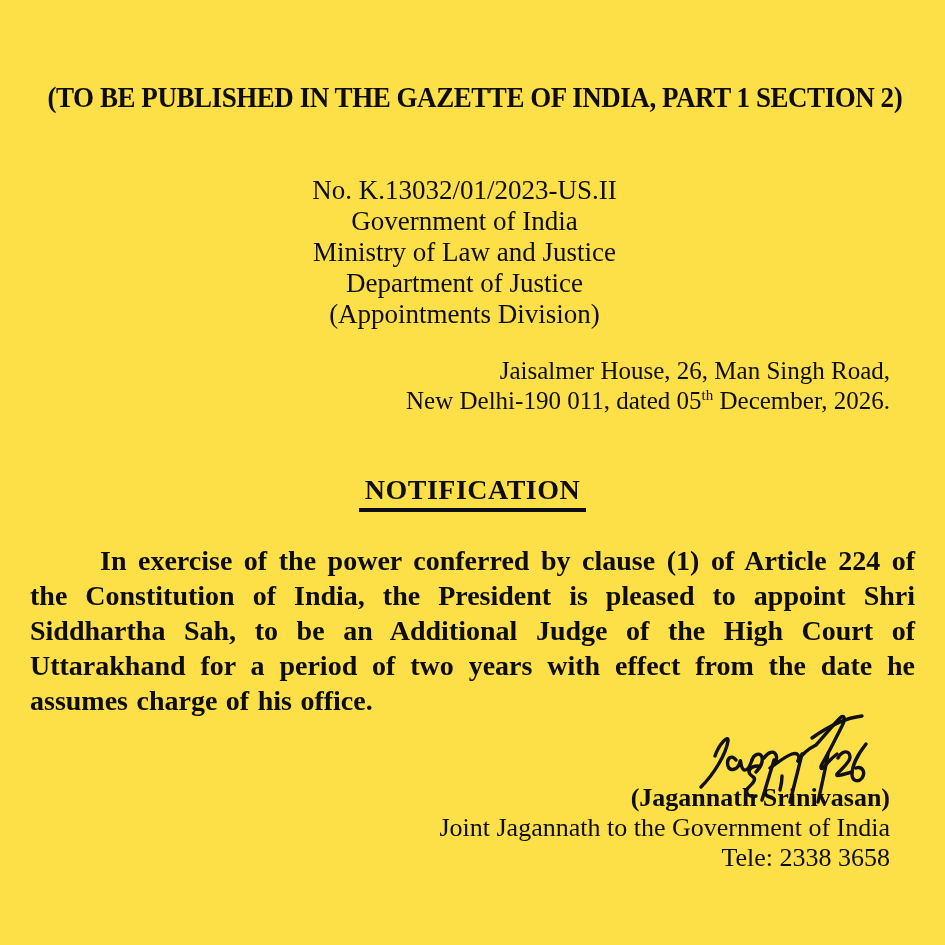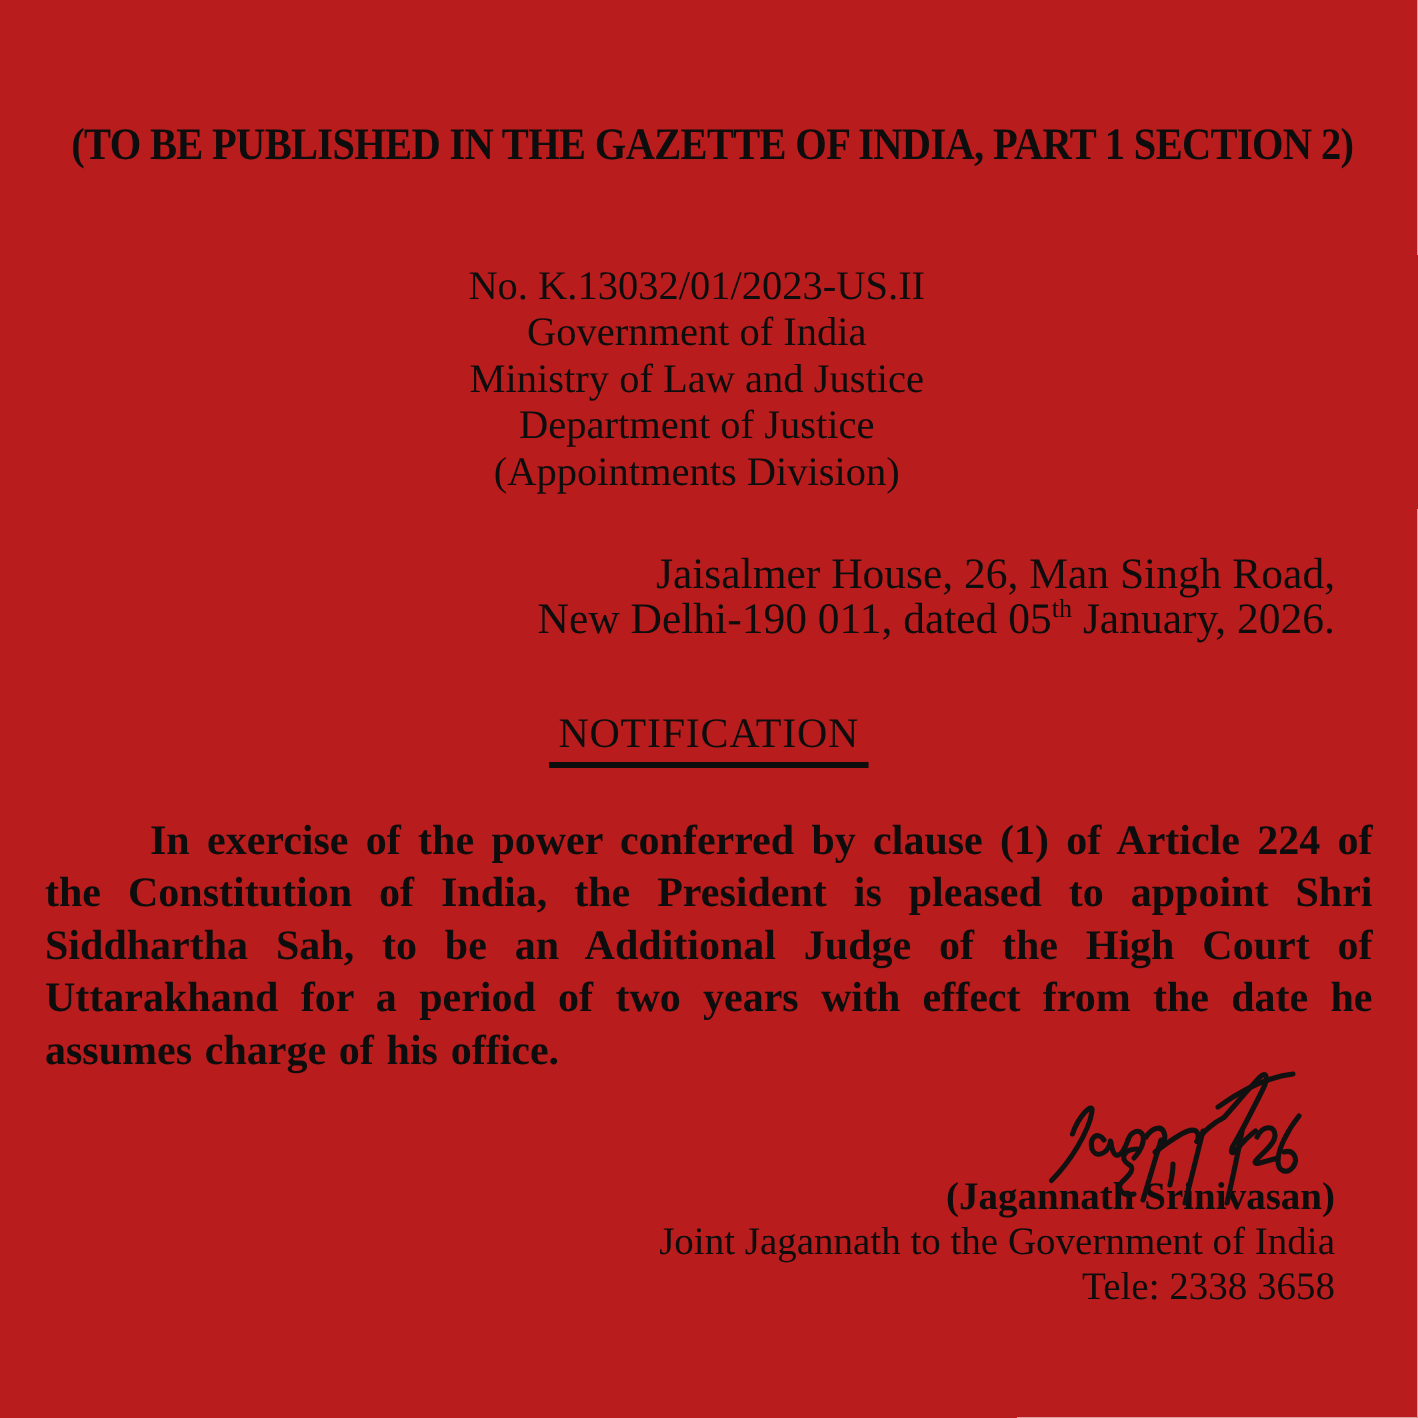--- a/index.html
+++ b/index.html
@@ -1,21 +1,21 @@
 <!DOCTYPE html>
 <html><head>
 <meta charset="utf-8">
 <style>
   * { margin: 0; padding: 0; box-sizing: border-box; }
   html, body { background: #ffffff; }
   .page {
     position: relative;
     width: 945px;
     height: 945px;
-    background: #b91c1c;
+    background: #fde047;
     font-family: "Liberation Serif", "DejaVu Serif", serif;
     color: #0d0d0d;
     overflow: hidden;
   }
   
   .gazette-line-wrap {
     position: absolute;
     top: 80px; left: 0;
     width: 100%;
     text-align: center;
@@ -34,43 +34,43 @@
     position: absolute;
     top: 175px; left: -8px;
     width: 100%;
     text-align: center;
     font-size: 27px;
     line-height: 31px;
   }
   
   .dateline-block {
     position: absolute;
-    top: 368px; right: 55px;
+    top: 356px; right: 55px;
     text-align: right;
-    font-size: 29px;
+    font-size: 25px;
     line-height: 30px;
     white-space: nowrap;
   }
   .ordinal {
     vertical-align: super;
     font-size: 0.6em;
     line-height: 0;
     margin-top: 37px;
   }
   
   .notification-wrap {
     position: absolute;
     top: 474px; left: 0;
     width: 100%;
     text-align: center;
   }
   .notification-heading {
     display: inline-block;
     font-size: 28px;
-    font-weight: normal;
+    font-weight: bold;
     letter-spacing: 0.5px;
     border-bottom: 4px solid #0d0d0d;
     padding: 0 6px 2px 6px;
   }
   
   .body-para {
     position: absolute;
     top: 543px; left: 30px; right: 30px;
     font-size: 28px;
     line-height: 35px;
@@ -109,21 +109,21 @@
   <div class="ref-block">
     <div>No. K.13032/01/2023-US.II</div>
     <div>Government of India</div>
     <div>Ministry of Law and Justice</div>
     <div>Department of Justice</div>
     <div>(Appointments Division)</div>
   </div>
 
   <div class="dateline-block">
     <div>Jaisalmer House, 26, Man Singh Road,</div>
-    <div><span>New Delhi-190 011, dated 05</span><span class="ordinal">th</span><span> January, 2026.</span></div>
+    <div><span>New Delhi-190 011, dated 05</span><span class="ordinal">th</span><span> December, 2026.</span></div>
   </div>
 
   <div class="notification-wrap">
     <span class="notification-heading">NOTIFICATION</span>
   </div>
 
   <p class="body-para">In exercise of the power conferred by clause (1) of Article 224 of the Constitution of India, the President is pleased to appoint Shri Siddhartha Sah, to be an Additional Judge of the High Court of Uttarakhand for a period of two years with effect from the date he assumes charge of his office.</p>
 
   <svg class="signature-svg" viewBox="0 0 190 95" fill="none" stroke="#111111" stroke-width="3.4" stroke-linecap="round" stroke-linejoin="round">
 

